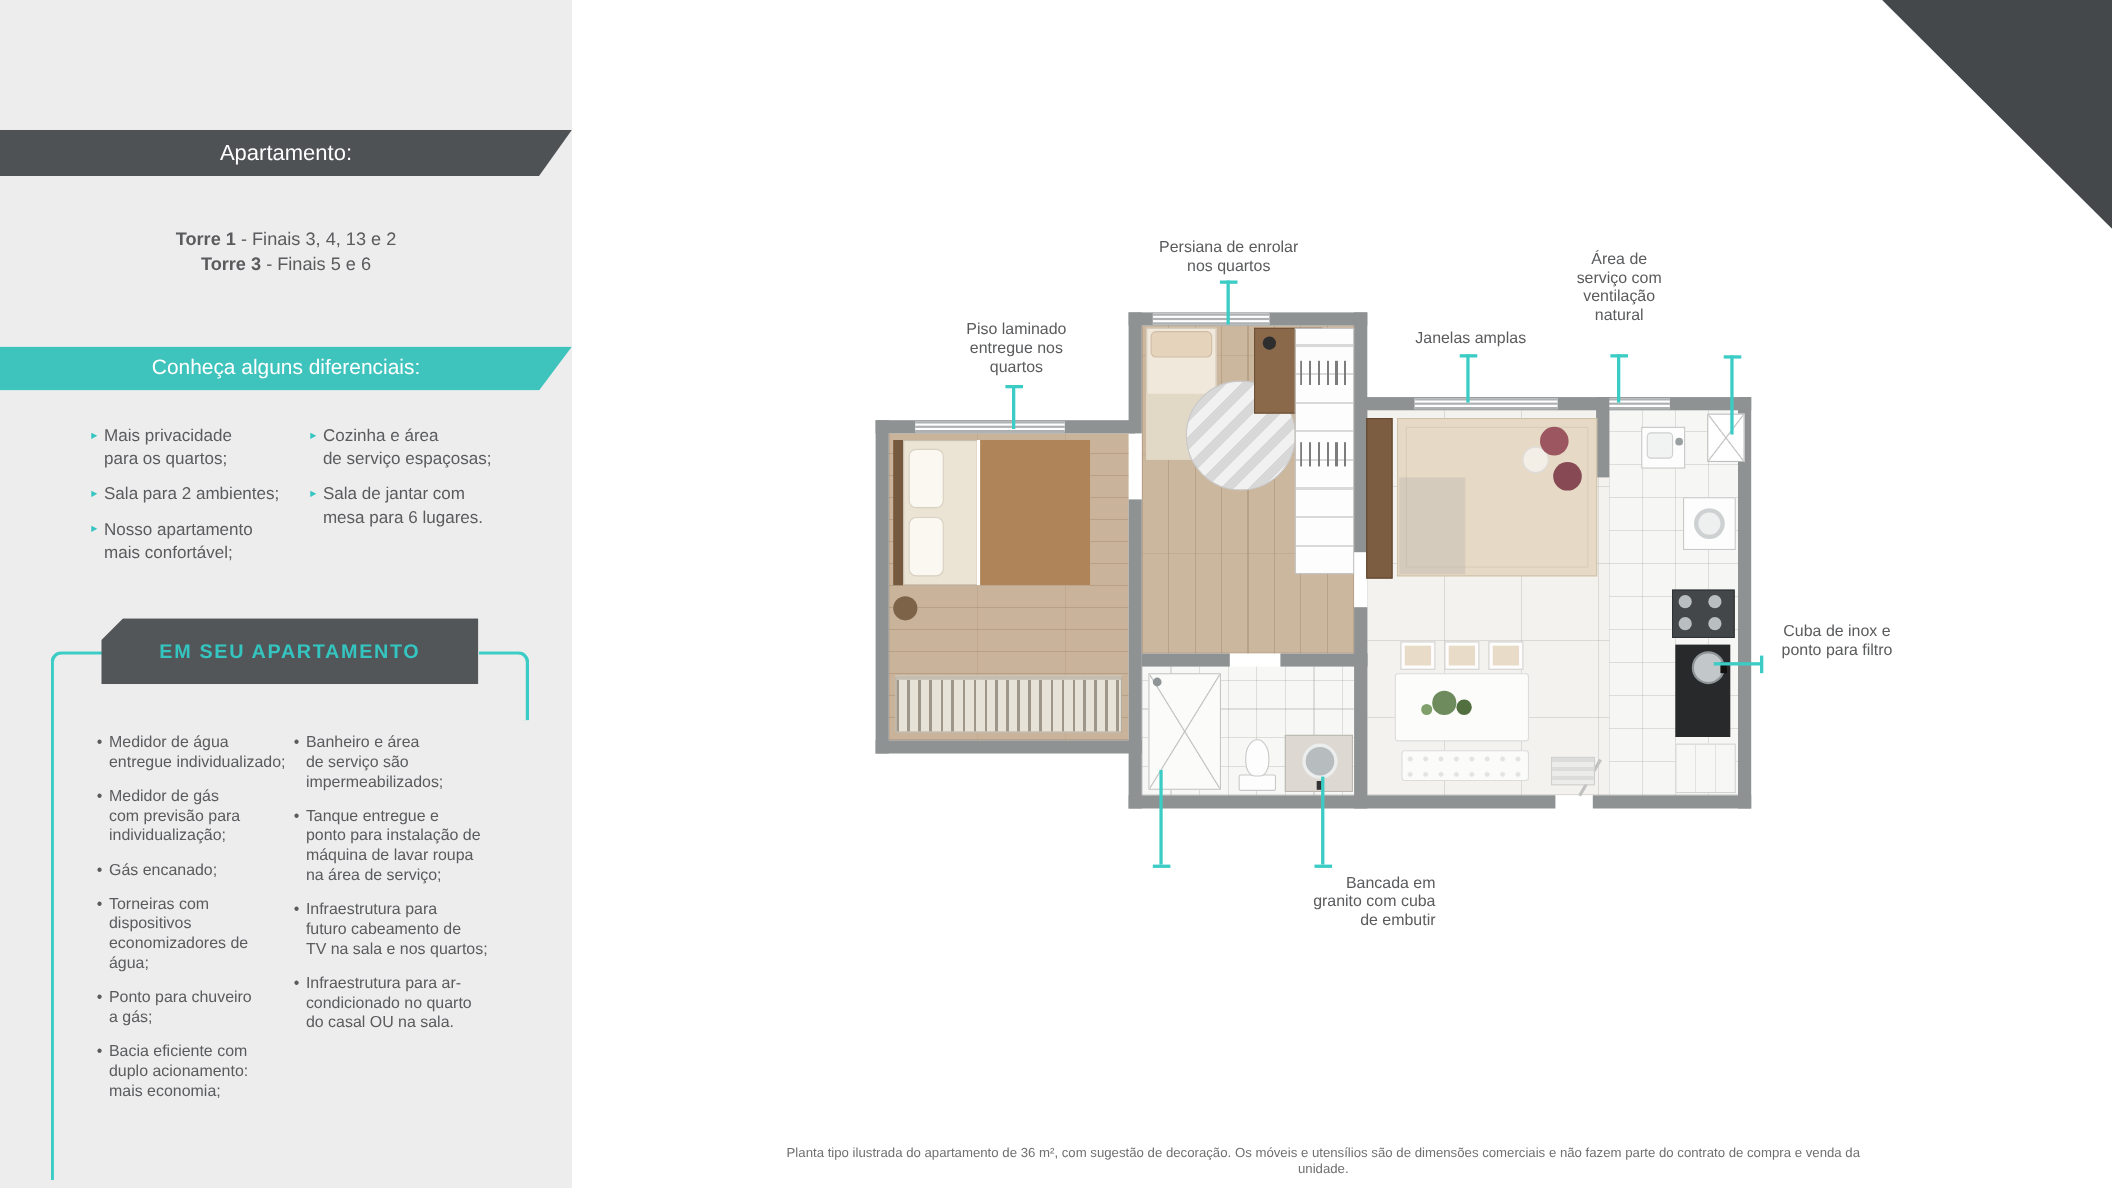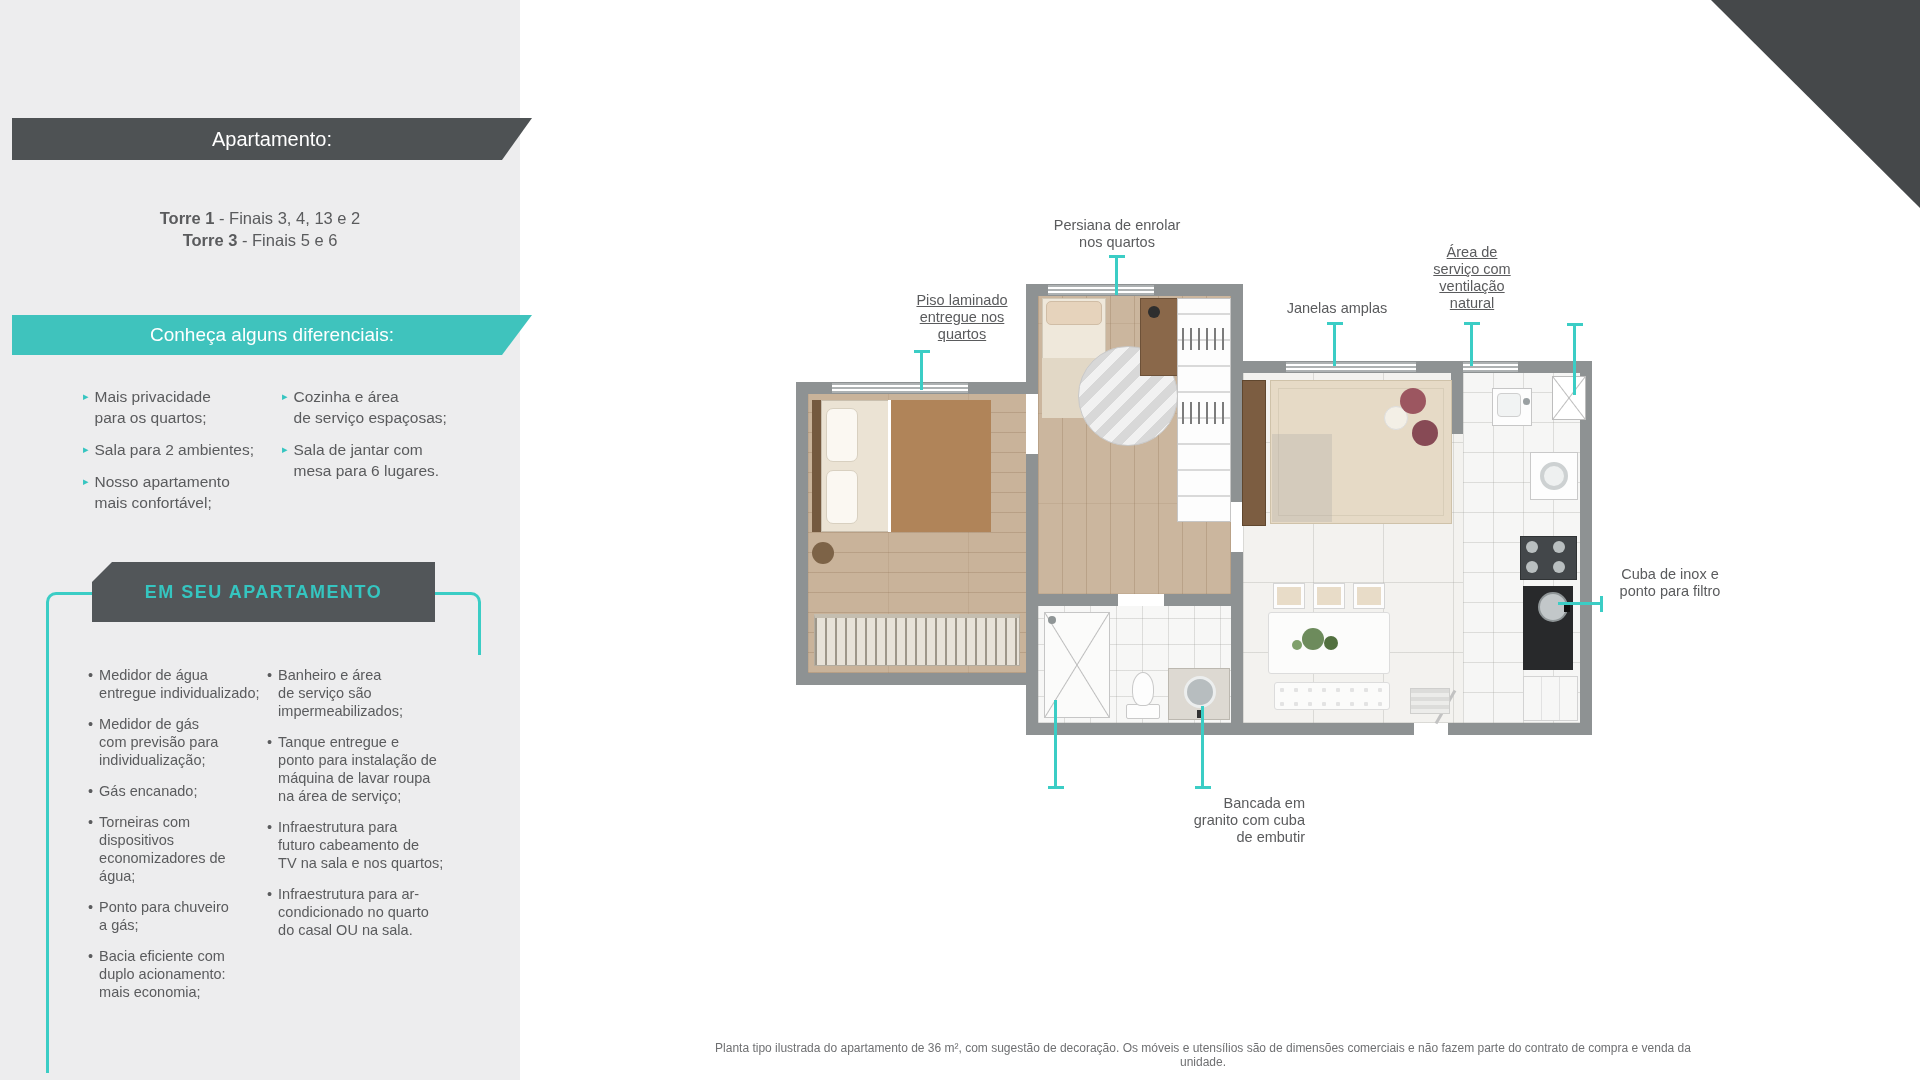--- a/index.html
+++ b/index.html
@@ -2,21 +2,21 @@
 <html><head>
 <meta charset="utf-8">
 <style>
   html,body{margin:0;padding:0;background:#fff;}
   #stage{position:relative;width:1920px;height:1080px;overflow:hidden;
          font-family:"Liberation Sans",sans-serif;color:#5a5b5d;background:#fff;}
   .abs{position:absolute;}
   .pre{white-space:pre-line;}
   
   #left-panel{left:0;top:0;width:520px;height:1080px;background:#ededee;}
-  .ribbon{left:12px;width:520px;text-align:center;color:#fff;
+  .ribbon{left:0;width:520px;text-align:center;color:#fff;
           clip-path:polygon(0 0,100% 0,calc(100% - 30px) 100%,0 100%);}
   #ribbon-apart{top:118px;height:42px;line-height:42px;background:#4e5254;font-size:20px;}
   #apt-title{top:163px;width:520px;text-align:center;color:#2cb7b4;font-size:27px;font-weight:bold;letter-spacing:.5px;}
   #towers{top:207px;width:520px;text-align:center;font-size:16.5px;line-height:22px;}
   #towers .b{font-weight:bold;}
   #ribbon-dif{top:315px;height:40px;line-height:40px;background:#3fc3bd;font-size:19px;}
   .dif-col{top:386px;}
   .dif-item{display:flex;gap:6px;margin-bottom:11px;font-size:15.5px;line-height:21px;}
   .tri{color:#35c5c0;font-size:11px;line-height:21px;}
   #features-box{left:92px;top:562px;width:343px;height:60px;background:#525659;
@@ -251,31 +251,31 @@
     <div class="furn" style="left:372px;top:384px;width:62px;height:52px;background:#ddd9d2;border:1px solid #bcb8b0;"></div>
     <div class="furn" style="left:388px;top:392px;width:32px;height:32px;border-radius:50%;background:#b7bdbf;border:3px solid #eceeee;"></div>
     <div class="furn" style="left:401px;top:426px;width:6px;height:8px;background:#333;"></div>
   </div>
 
   <div class="callout" style="left:1017px;top:217px;width:200px;">Persiana de enrolar
 nos quartos</div>
   <div class="pl" style="left:1109px;top:255px;width:16px;height:3px;"></div>
   <div class="pl" style="left:1115px;top:255px;width:3px;height:40px;"></div>
 
-  <div class="callout" style="left:872px;top:292px;width:180px;text-decoration:underline;">Piso laminado
+  <div class="callout" style="left:834px;top:292px;width:180px;">Piso laminado
 entregue nos
 quartos</div>
   <div class="pl" style="left:914px;top:350px;width:16px;height:3px;"></div>
   <div class="pl" style="left:920px;top:350px;width:3px;height:40px;"></div>
 
   <div class="callout" style="left:1257px;top:300px;width:160px;">Janelas amplas</div>
   <div class="pl" style="left:1327px;top:322px;width:16px;height:3px;"></div>
   <div class="pl" style="left:1333px;top:322px;width:3px;height:44px;"></div>
 
-  <div class="callout" style="left:1402px;top:244px;width:140px;text-decoration:underline;">Área de
+  <div class="callout" style="left:1402px;top:228px;width:140px;">Área de
 serviço com
 ventilação
 natural</div>
   <div class="pl" style="left:1464px;top:322px;width:16px;height:3px;"></div>
   <div class="pl" style="left:1470px;top:322px;width:3px;height:44px;"></div>
 
   <div class="pl" style="left:1567px;top:323px;width:16px;height:3px;"></div>
   <div class="pl" style="left:1573px;top:323px;width:3px;height:72px;"></div>
 
   <div class="callout" style="left:1582px;top:566px;width:176px;">Cuba de inox e

